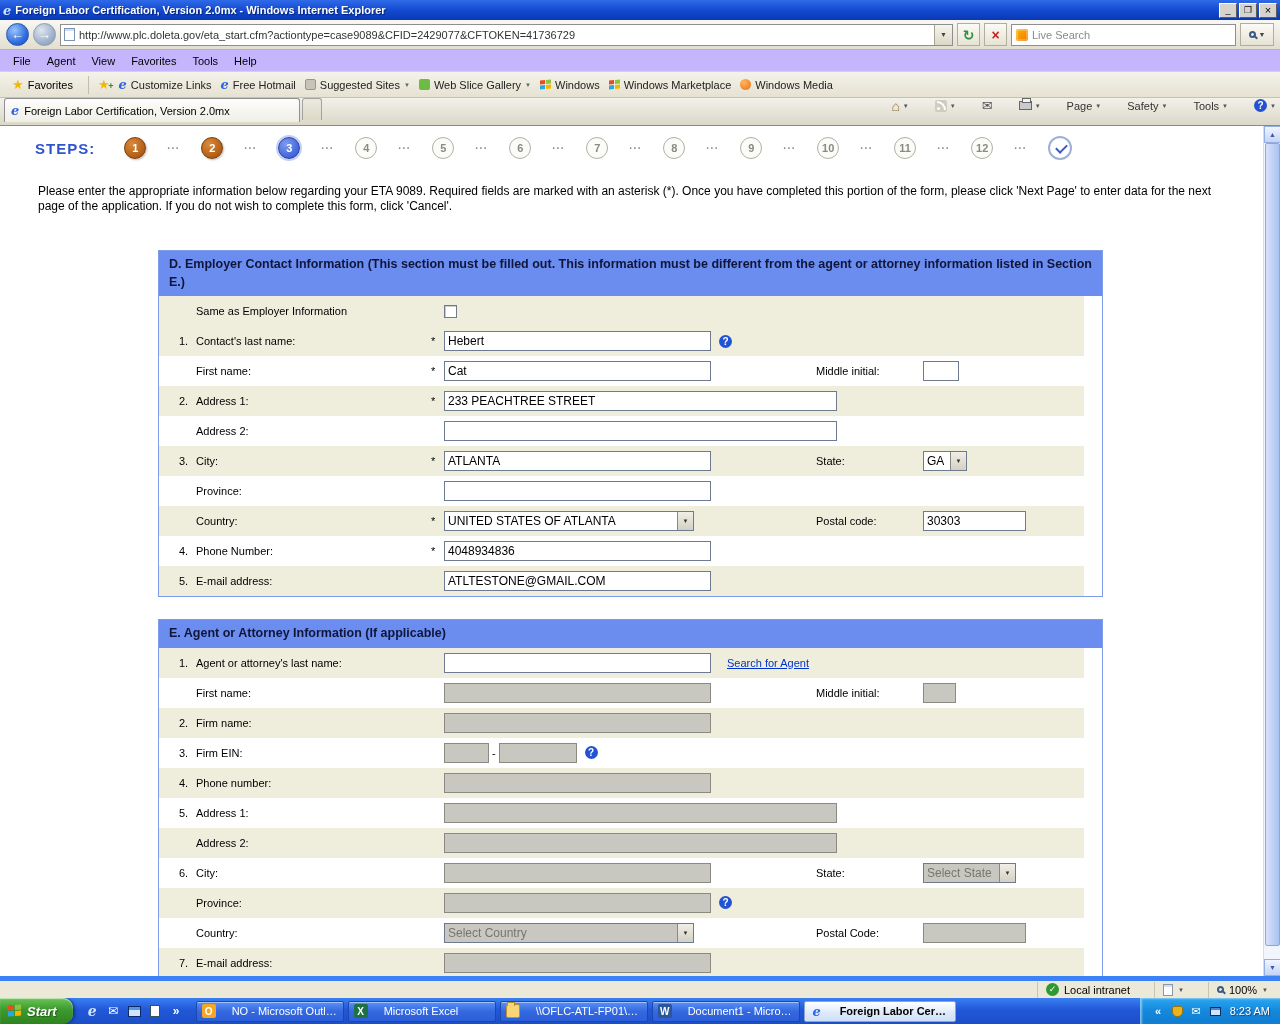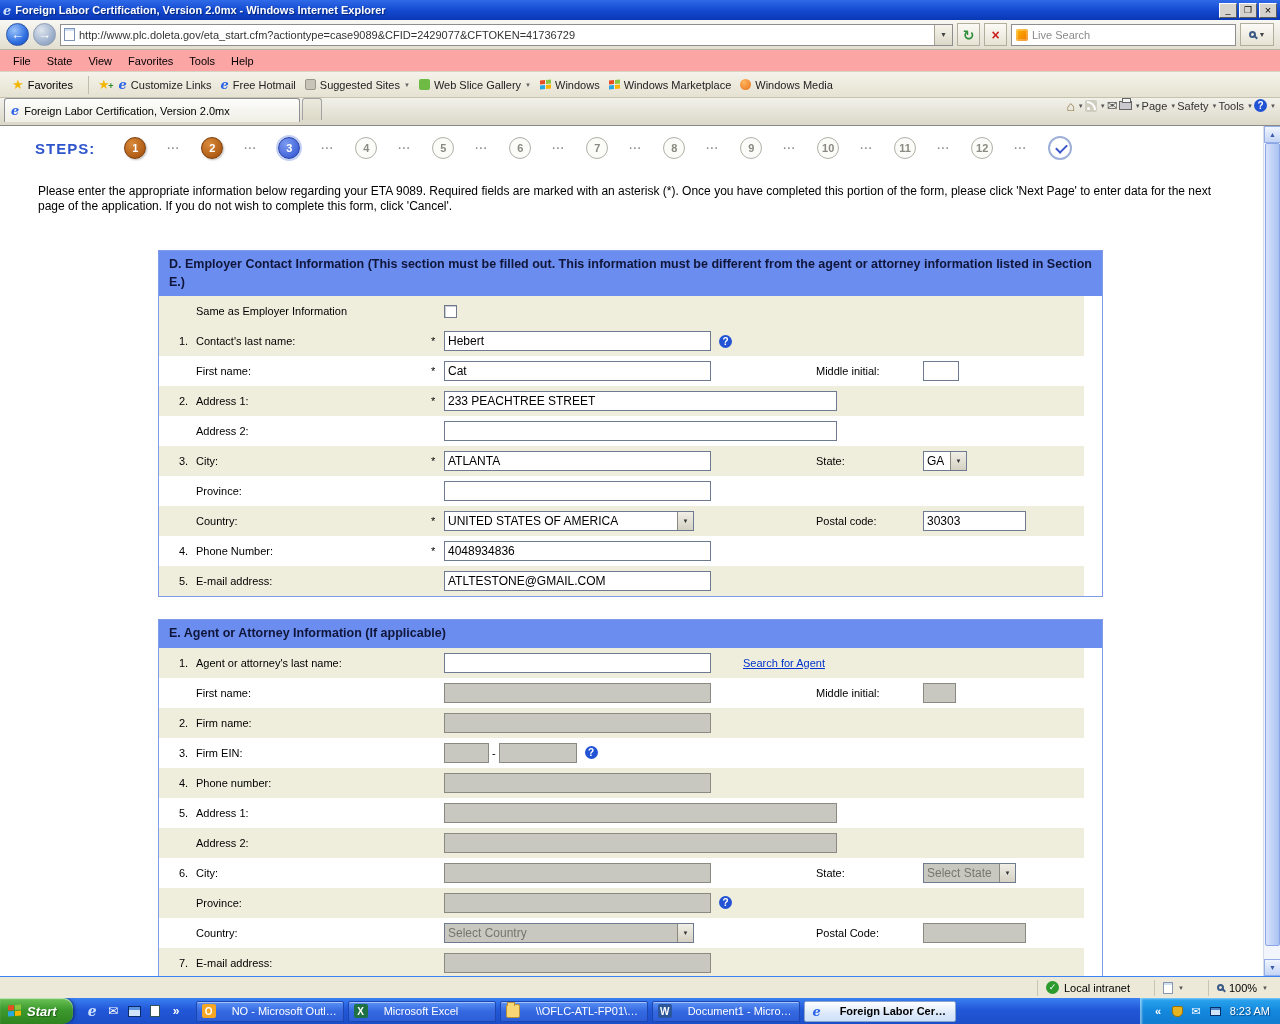--- a/index.html
+++ b/index.html
@@ -35,21 +35,21 @@
 .stop-glyph{color:#cc2020;font-size:14px;font-weight:bold}
 .stop-glyph::before{content:"×"}
 .searchbox{width:225px;height:22px;flex:none;background:#fff;border:1px solid #8e8e8e;display:flex;align-items:center;padding:0 4px;gap:4px}
 .livesearch-ico{width:12px;height:12px;flex:none;border-radius:2px;background:linear-gradient(135deg,#ffb400,#f07800);box-shadow:inset 0 0 0 2px rgba(255,255,255,.25)}
 .search-text{color:#8a8a8a;font-size:11px}
 .magbtn{width:34px;height:23px;flex:none;background:linear-gradient(#fbfaf6,#e6e3d4);border:1px solid #b2ae9c;display:flex;align-items:center;justify-content:center;gap:3px;color:#444;font-size:7px}
 .mag{width:7px;height:7px;border:2px solid #3c5a86;border-radius:50%;position:relative;flex:none}
 .mag::after{content:"";position:absolute;width:5px;height:2px;background:#3c5a86;transform:rotate(45deg);right:-4px;bottom:-2px}
 
 
-.menubar{height:22px;flex:none;background:#fca5a5;border-bottom:1px solid #d8d4c2;display:flex;align-items:center;padding:0 6px;gap:2px}
+.menubar{height:22px;flex:none;background:#c4b5fd;border-bottom:1px solid #d8d4c2;display:flex;align-items:center;padding:0 6px;gap:2px}
 .menu-item{padding:2px 7px;font-size:11px}
 
 
 .favbar{height:26px;flex:none;background:linear-gradient(#f4f2ea,#e6e2d2);border-bottom:1px solid #c6c2b0;display:flex;align-items:center;padding:0 6px;gap:9px}
 .favbtn{display:flex;align-items:center;gap:4px;padding:2px 6px}
 .star{color:#f2b705;font-size:13px;line-height:13px}
 .star::before{content:"★"}
 .addfav{position:relative;color:#f2b705;font-size:13px;line-height:13px}
 .addfav::before{content:"★"}
 .addfav::after{content:"+";position:absolute;right:-4px;bottom:-2px;color:#2d8a2d;font-size:9px;font-weight:bold}
@@ -60,21 +60,21 @@
 .miniflag i:nth-child(1){background:#e84c22}.miniflag i:nth-child(2){background:#8cc63e}
 .miniflag i:nth-child(3){background:#28a8e0}.miniflag i:nth-child(4){background:#f8b500}
 .slice-ico{width:11px;height:11px;background:#6dbb44;border-radius:2px;flex:none}
 .media-ico{width:11px;height:11px;border-radius:50%;background:radial-gradient(circle at 35% 30%,#ffb45e,#e8731a);flex:none}
 .gray-ico{width:11px;height:11px;background:#c8c5b8;border:1px solid #9a968a;border-radius:2px;flex:none}
 
 
 .tabbar{height:28px;flex:none;background:linear-gradient(#f2f1ea,#dbd8c8);border-bottom:1px solid #8a8a8a;display:flex;align-items:flex-start;padding:0 4px}
 .tab{height:24px;width:296px;background:linear-gradient(#fdfdfb,#efeee6);border:1px solid #8f8f95;border-bottom:none;border-radius:3px 3px 0 0;display:flex;align-items:center;gap:5px;padding:0 6px;font-size:11px;white-space:nowrap;overflow:hidden}
 .tabstub{height:22px;width:20px;background:linear-gradient(#eceade,#dcd9c8);border:1px solid #a2a2a2;border-bottom:none;border-radius:3px 3px 0 0;margin-left:2px}
-.cmdbar{margin-left:auto;display:flex;align-items:center;gap:1px;padding-bottom:20px}
+.cmdbar{margin-left:auto;display:flex;align-items:center;gap:26px;padding-bottom:20px}
 .cmd{display:flex;align-items:center;gap:3px;color:#333;white-space:nowrap}
 .cmd .caret{font-size:6px;color:#555}
 .house{color:#8a6d3b;font-size:14px;line-height:14px}
 .house::before{content:"⌂"}
 .rss-ico{width:12px;height:12px;border-radius:2px;background:#cfccc0;position:relative;flex:none}
 .rss-ico::before{content:"";position:absolute;left:2px;bottom:2px;width:3px;height:3px;border-radius:50%;background:#fff}
 .rss-ico::after{content:"";position:absolute;left:2px;bottom:2px;width:7px;height:7px;border:2px solid #fff;border-left:none;border-bottom:none;border-radius:0 9px 0 0}
 .mailico{color:#555;font-size:13px}
 .mailico::before{content:"✉"}
 .printer{width:13px;height:9px;background:#c9c9ce;border:1px solid #666;position:relative;flex:none}
@@ -120,25 +120,25 @@
 .help{width:13px;height:13px;border-radius:50%;background:#2253d4;color:#fff;font-size:10px;font-weight:bold;text-align:center;line-height:13px;margin-left:8px;flex:none}
 .help::before{content:"?"}
 .col2-label{position:absolute;left:657px;font-size:11px}
 .col2-field{position:absolute;left:764px;display:flex;align-items:flex-end}
 .selectbox{height:20px;border:1px solid #6e7a90;background:#fff;display:flex;align-items:center;font-size:12px;padding-left:3px}
 .selectbox .sel-text{white-space:nowrap;overflow:hidden}
 .selectbox .ddb{margin-left:auto;width:16px;height:18px;background:linear-gradient(#f0eee6,#d4d0c2);border-left:1px solid #8a8a82;display:flex;align-items:center;justify-content:center;font-size:6px;color:#333;flex:none}
 .selectbox.dis{background:#c9c8c0}
 .selectbox.dis .sel-text{color:#76766e}
 .w250{width:250px}.w44{width:44px}.w93{width:93px}
-.link{color:#0033cc;text-decoration:underline;margin-left:32px;font-size:11px;white-space:nowrap}
+.link{color:#0033cc;text-decoration:underline;margin-left:16px;font-size:11px;white-space:nowrap}
 .ein-sep{margin:0 3px;font-size:11px}
 
 
-.statusbar{height:22px;flex:none;background:#ece9d8;border-top:1px solid #3b82f6;display:flex;align-items:center;padding:0 4px;gap:16px}
+.statusbar{height:22px;flex:none;background:#ece9d8;border-top:5px solid #3b82f6;display:flex;align-items:center;padding:0 4px;gap:16px}
 .sb-left{flex:1}
 .sb-seg{display:flex;align-items:center;gap:5px;padding:0 8px;border-left:1px solid #c8c4b2;height:16px}
 .zone-ico{width:13px;height:13px;border-radius:50%;background:#2d9a2d;color:#fff;font-size:9px;font-weight:bold;text-align:center;line-height:13px;flex:none}
 .zone-ico::before{content:"✓"}
 .doc-ico{width:10px;height:12px;background:#fff;border:1px solid #8a96ac;box-shadow:inset 0 2px 0 #cfe0f4;flex:none}
 .sb-seg .caret{font-size:6px;color:#555}
 
 
 .taskbar{height:26px;flex:none;background:linear-gradient(#3a80f2,#2257d8 45%,#1b4ec8);display:flex;align-items:center;gap:4px;overflow:hidden}
 .start{height:26px;flex:none;padding:0 16px 0 8px;border-radius:0 10px 10px 0;background:linear-gradient(#6cc457,#3d9a2e 45%,#2e831f);color:#fff;font-weight:bold;font-style:italic;font-size:13px;display:flex;align-items:center;gap:5px;box-shadow:inset 0 1px 1px rgba(255,255,255,.6),2px 0 3px rgba(0,0,0,.35);text-shadow:1px 1px 1px #1d5c14}
@@ -209,21 +209,21 @@
       <span class="search-text">Live Search</span>
     </div>
     <span class="magbtn">
       <span class="mag"></span>
         <span class="caret"></span>
     </span>
   </div>
 
   <div class="menubar">
     <span class="menu-item">File</span>
-    <span class="menu-item">State</span>
+    <span class="menu-item">Agent</span>
     <span class="menu-item">View</span>
     <span class="menu-item">Favorites</span>
     <span class="menu-item">Tools</span>
     <span class="menu-item">Help</span>
   </div>
 
   <div class="favbar">
     <span class="favbtn">
       <span class="star"></span>
       <span>Favorites</span>
@@ -404,21 +404,21 @@
             <span class="rnum"></span>
             <span class="rlabel">Province:</span>
             <span class="rstar"></span>
             <input class="txt w267" value="" style="">
           </div>
           <div class="frow cream">
             <span class="rnum"></span>
             <span class="rlabel">Country:</span>
             <span class="rstar">*</span>
             <span class="selectbox w250">
-              <span class="sel-text">UNITED STATES OF AMERICA</span>
+              <span class="sel-text">UNITED STATES OF ATLANTA</span>
               <span class="ddb">
                   <span class="caret"></span>
                 </span>
             </span>
             <span class="col2-label">Postal code:</span>
             <span class="col2-field">
                 <input class="txt w103" value="30303" style="">
               </span>
           </div>
           <div class="frow white">

